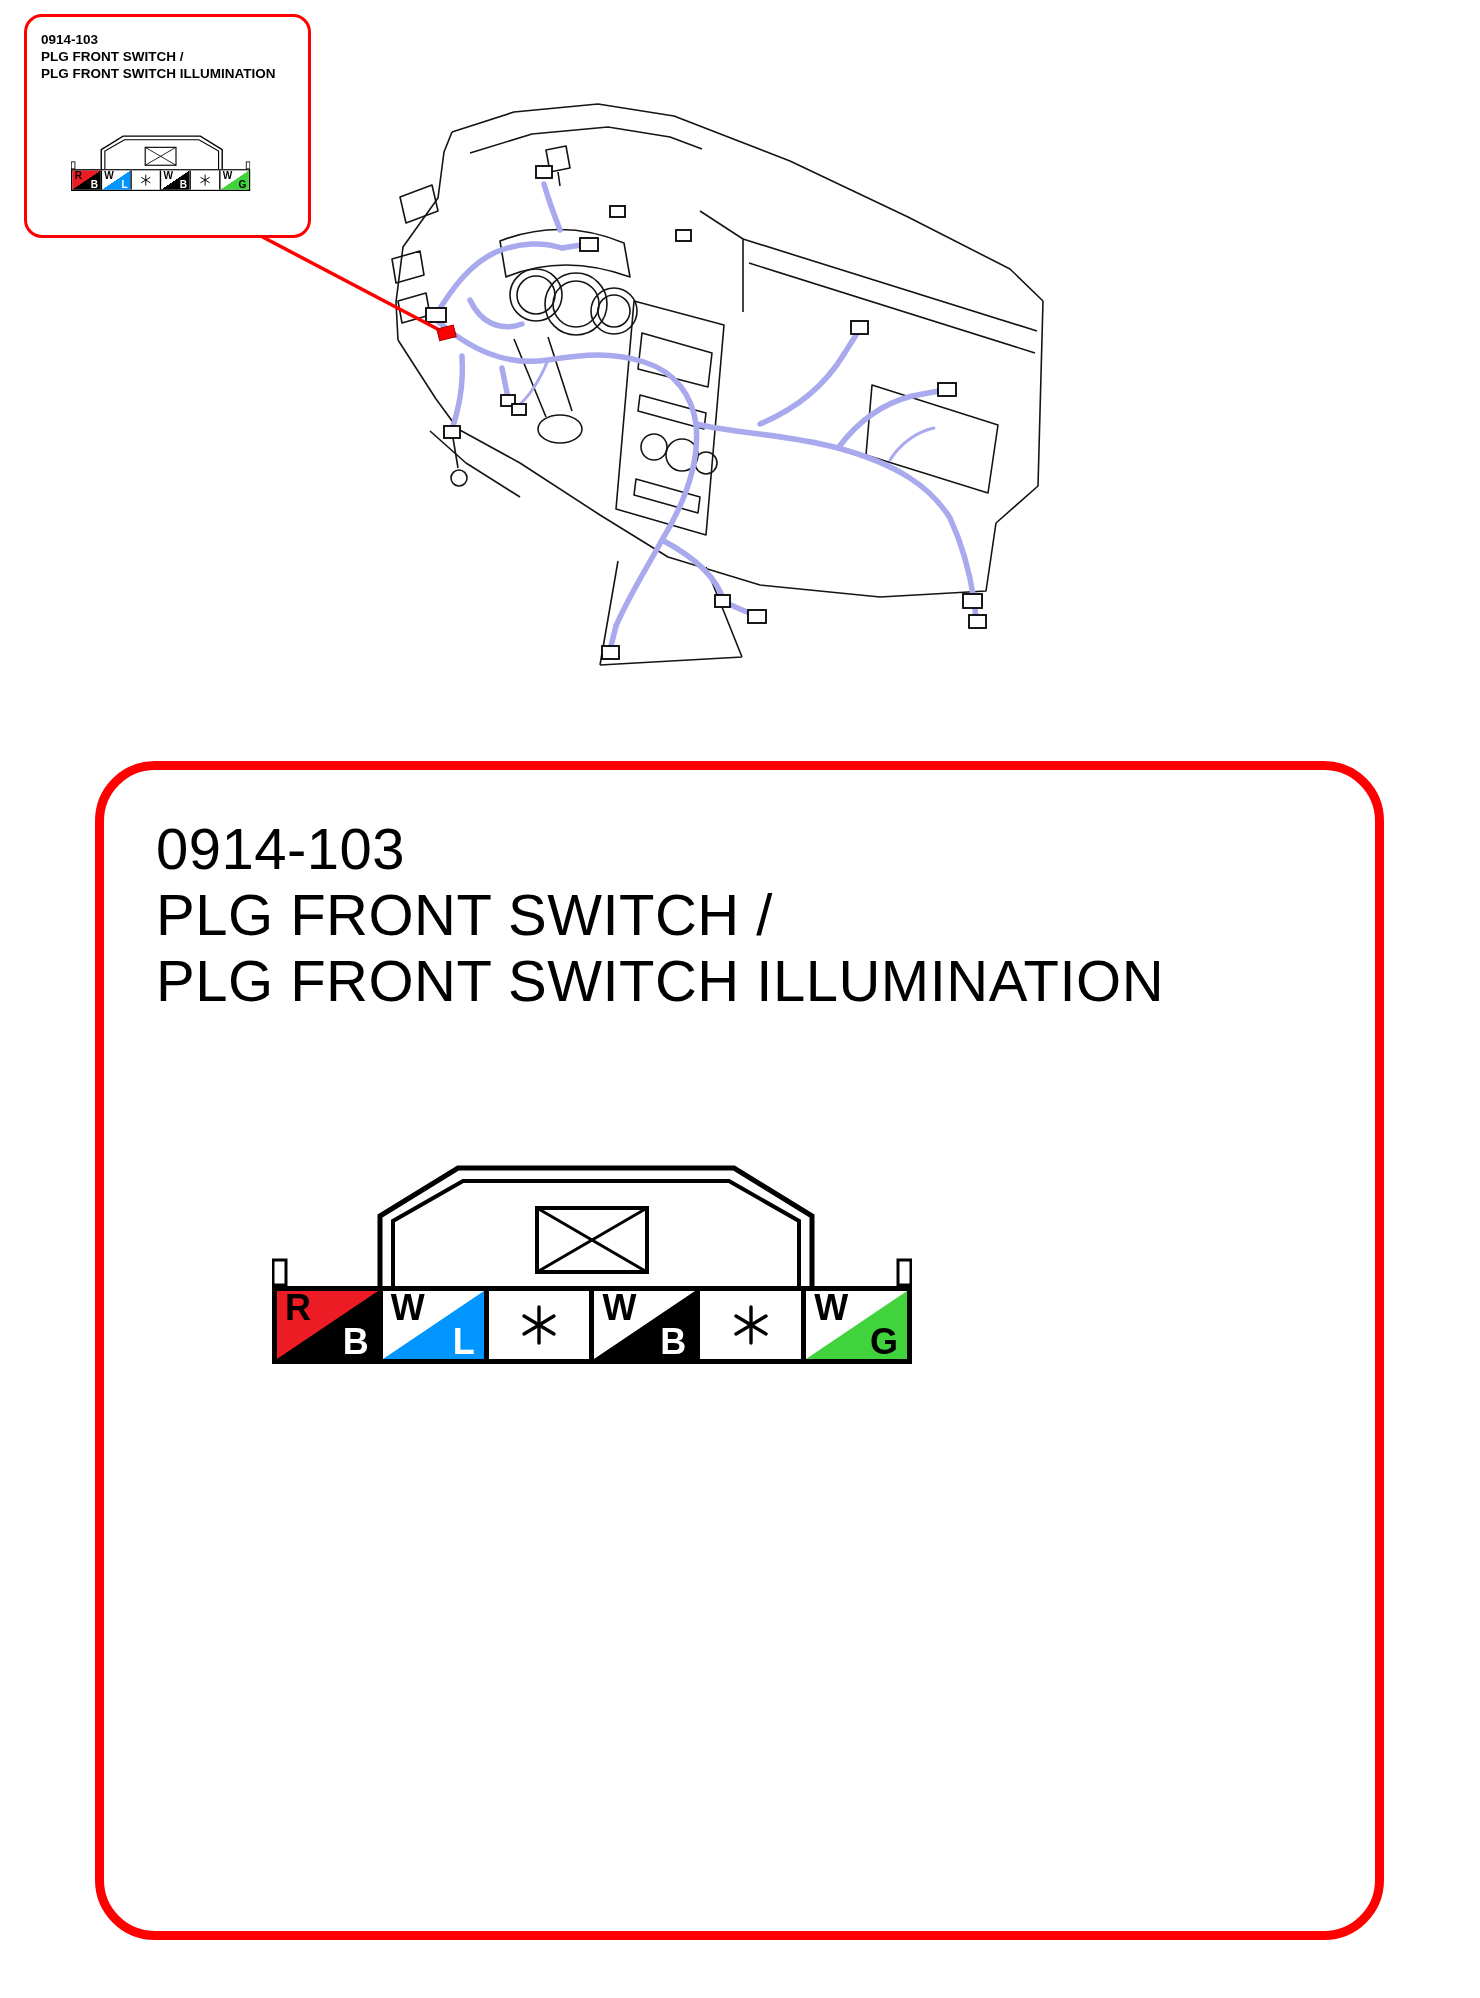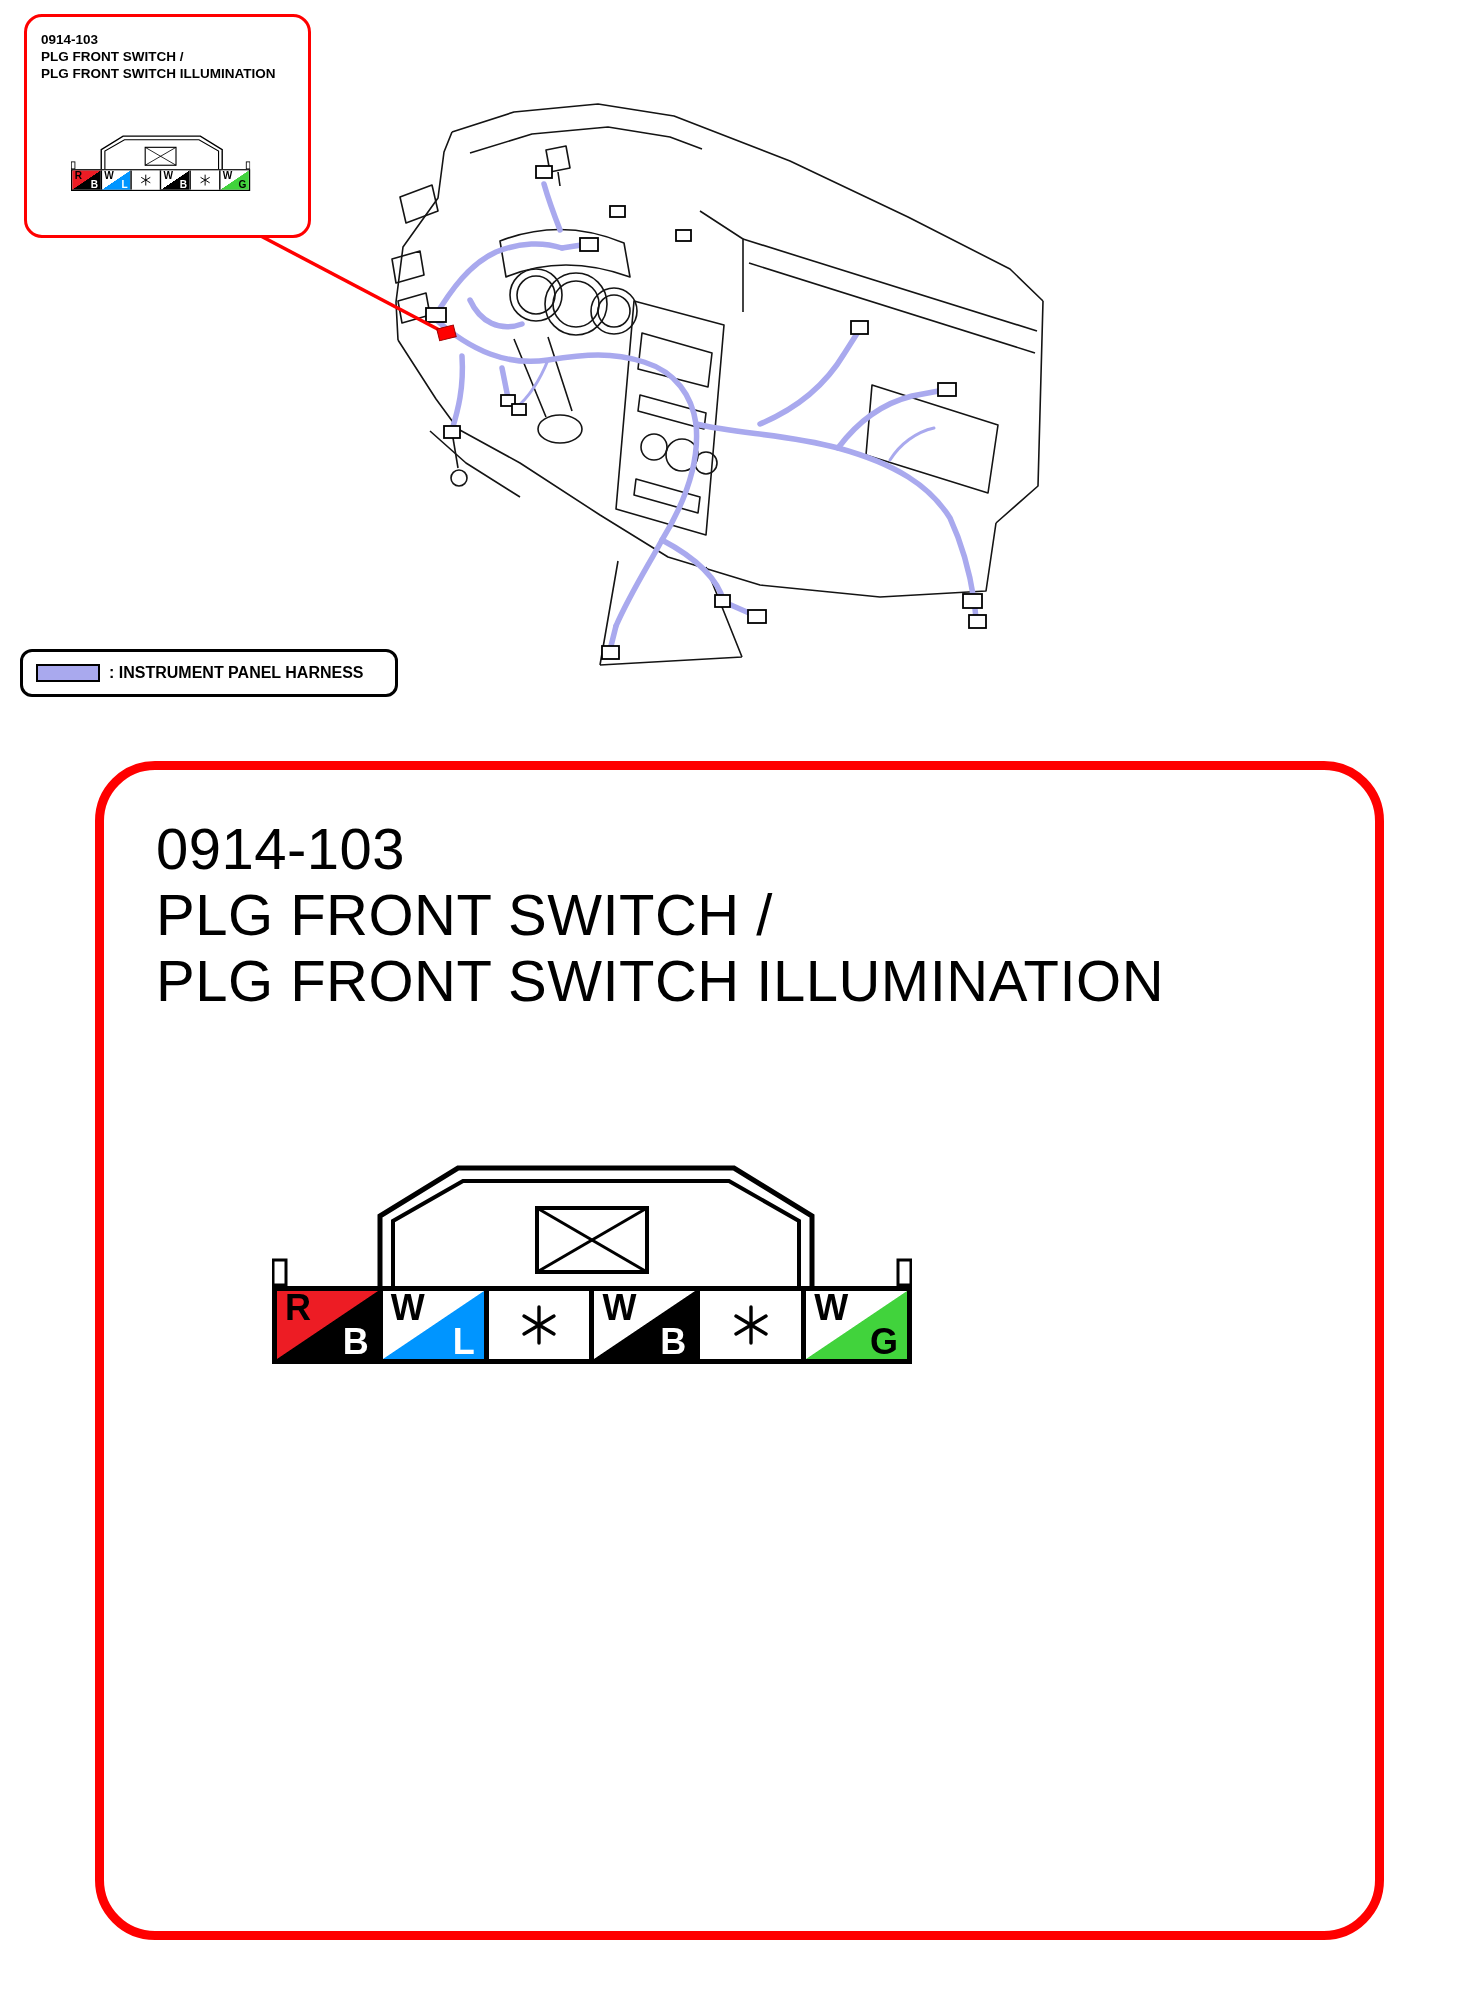--- a/index.html
+++ b/index.html
@@ -179,24 +179,20 @@
             </div>
             <div class="term-cell" style="background: linear-gradient(to right bottom, rgb(255, 255, 255) 49.6%, rgb(65, 211, 60) 50.4%);">
               <span class="t-top" style="color: rgb(0, 0, 0);">W</span>
               <span class="t-bottom" style="color: rgb(0, 0, 0);">G</span>
             </div>
           </div>
   </div>
       </div>
   </div>
 
-  <div class="legend">
-    <span class="legend-swatch"></span>
-    <span class="legend-label">: INSTRUMENT PANEL HARNESS</span>
-  </div>
 
   <div class="detail">
     <div class="detail-title">
       <div>0914-103</div>
       <div>PLG FRONT SWITCH /</div>
       <div>PLG FRONT SWITCH ILLUMINATION</div>
     </div>
     <div id="big-connector-slot">
         <div class="connector">
     <svg class="housing" viewBox="0 0 640 122">

